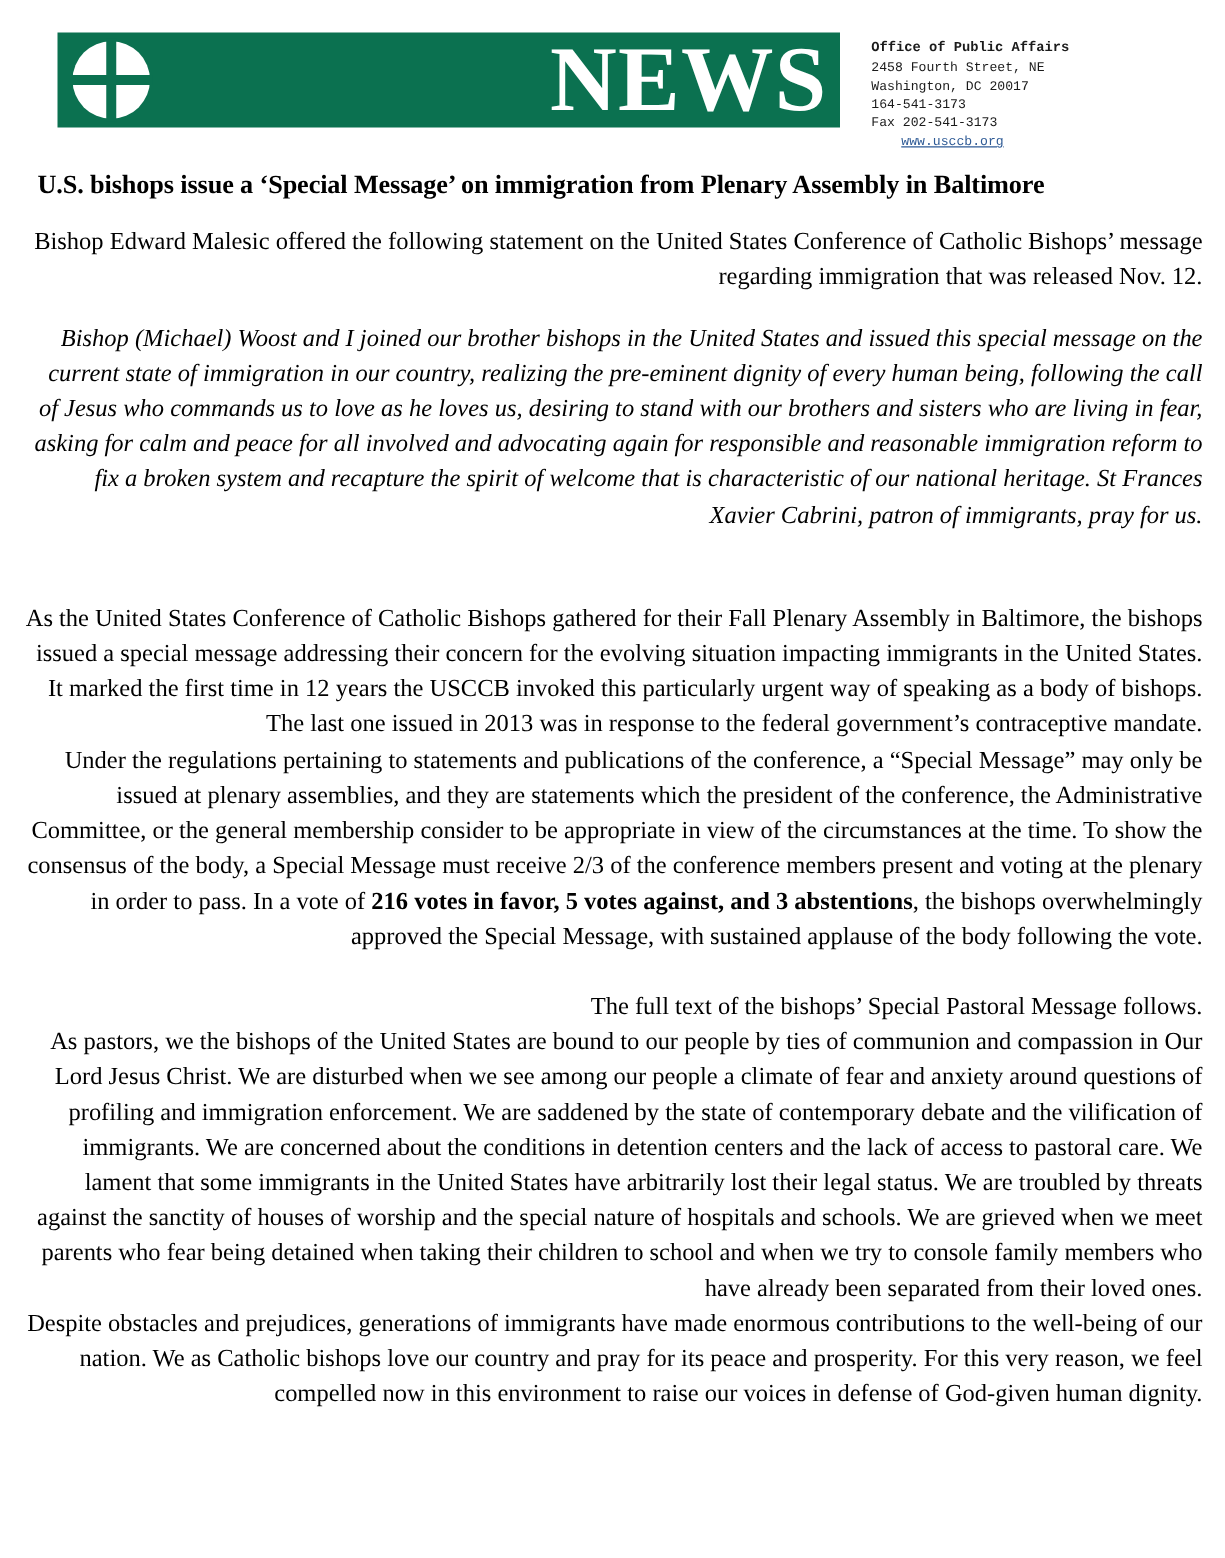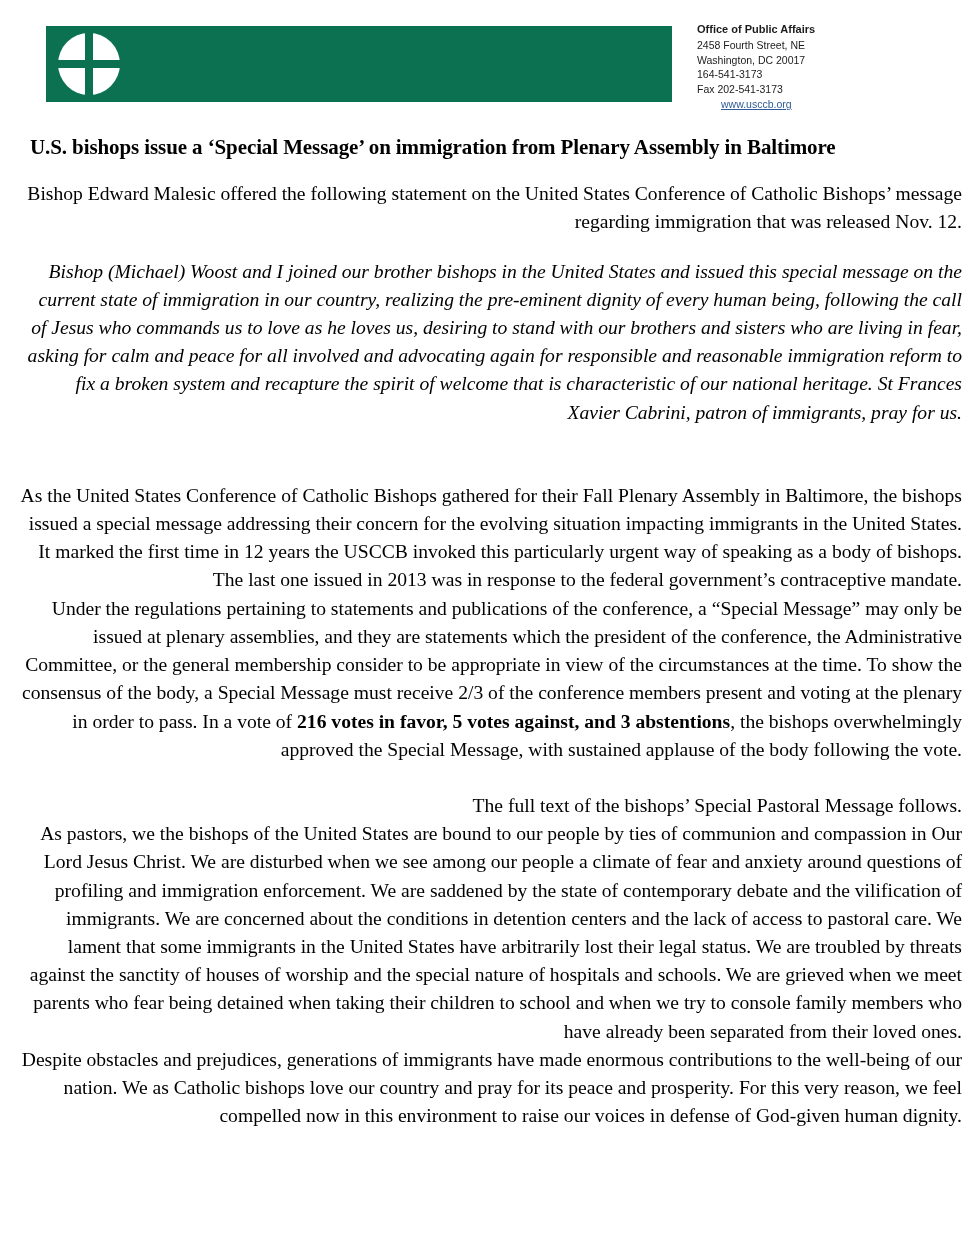--- a/index.html
+++ b/index.html
@@ -77,25 +77,25 @@
     transform: translateY(-50%);
     color: #ffffff;
     font-size: 74px;
     line-height: .82;
     font-weight: 700;
     letter-spacing: 1px;
   }
   .contact {
     position: absolute;
     left: 697px;
-    top: 22px;
+    top: 32px;
     font-size: 10.5px;
     line-height: 1.42;
     color: #1b1b1b;
-    font-family: Liberation Sans, sans-serif;
+    font-family: Liberation Mono, monospace;
   }
   .contact .office {
     font-weight: 700;
     font-size: 11px;
   }
   .contact .weblink {
     color: #2f5b96;
     text-decoration: underline;
     margin-left: 24px;
   }
@@ -138,20 +138,21 @@
 <body>
 
 <div class="letterhead">
 
   <div class="banner">
     <div class="logo-mark">
       <div class="circle"></div>
       <div class="bar-v"></div>
       <div class="bar-h"></div>
     </div>
+    <div class="news-word">NEWS</div>
   </div>
 
   <div class="contact">
     <div class="office">Office of Public Affairs</div>
     <div>2458 Fourth Street, NE</div>
     <div>Washington, DC 20017</div>
     <div>164-541-3173</div>
     <div>Fax 202-541-3173</div>
     <div class="weblink">www.usccb.org</div>
   </div>

